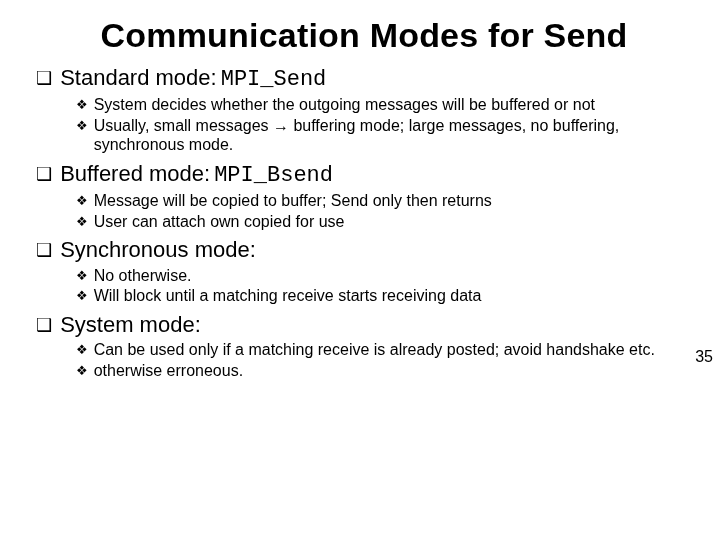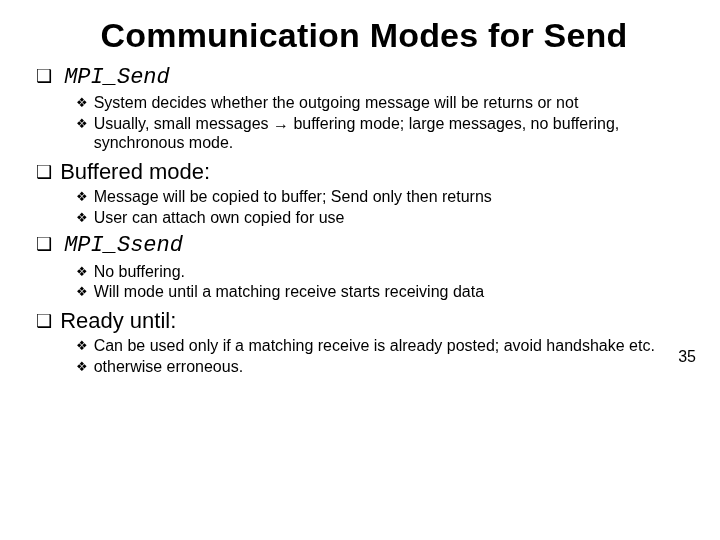--- a/index.html
+++ b/index.html
@@ -38,21 +38,20 @@
     margin-right: 8px;
     position: relative;
     top: -1px;
   }
   .section .label {
   }
   .section .code {
     font-family: "Courier New", Courier, monospace;
     font-size: 22px;
     margin-left: 4px;
-    font-style: italic;
   }
   .sub-list {
     margin: 2px 0 6px 46px;
   }
   .sub-item {
     display: flex;
     align-items: flex-start;
     font-size: 16px;
     line-height: 1.22;
     margin: 1px 0;
@@ -62,80 +61,82 @@
     margin-right: 6px;
     position: relative;
     top: 2px;
     flex: 0 0 auto;
   }
   .sub-item .txt {
     flex: 1 1 auto;
   }
   .page-num {
     position: absolute;
-    right: 24px;
+    right: 7px;
     bottom: 14px;
     font-size: 16px;
   }
 </style>
 </head>
 <body>
 
 <div class="slide">
 
   <div class="title">Communication Modes for Send</div>
 
   <div class="section">
     <span class="q-bullet">❑</span>
+    <span class="label">Standard mode: </span>
     <span class="code">MPI_Send</span>
   </div>
   <div class="sub-list">
     <div class="sub-item">
       <span class="d-bullet">❖</span>
-      <span class="txt">System decides whether the outgoing message will be returns or not</span>
+      <span class="txt">System decides whether the outgoing messages will be buffered or not</span>
     </div>
     <div class="sub-item">
       <span class="d-bullet">❖</span>
       <span class="txt">Usually, small messages → buffering mode; large messages, no buffering, synchronous mode.</span>
     </div>
   </div>
 
   <div class="section">
     <span class="q-bullet">❑</span>
     <span class="label">Buffered mode: </span>
+    <span class="code">MPI_Bsend</span>
   </div>
   <div class="sub-list">
     <div class="sub-item">
       <span class="d-bullet">❖</span>
       <span class="txt">Message will be copied to buffer; Send only then returns</span>
     </div>
     <div class="sub-item">
       <span class="d-bullet">❖</span>
       <span class="txt">User can attach own copied for use</span>
     </div>
   </div>
 
   <div class="section">
     <span class="q-bullet">❑</span>
-    <span class="code">MPI_Ssend</span>
+    <span class="label">Synchronous mode: </span>
   </div>
   <div class="sub-list">
     <div class="sub-item">
       <span class="d-bullet">❖</span>
-      <span class="txt">No buffering.</span>
+      <span class="txt">No otherwise.</span>
     </div>
     <div class="sub-item">
       <span class="d-bullet">❖</span>
-      <span class="txt">Will mode until a matching receive starts receiving data</span>
+      <span class="txt">Will block until a matching receive starts receiving data</span>
     </div>
   </div>
 
   <div class="section">
     <span class="q-bullet">❑</span>
-    <span class="label">Ready until: </span>
+    <span class="label">System mode: </span>
   </div>
   <div class="sub-list">
     <div class="sub-item">
       <span class="d-bullet">❖</span>
       <span class="txt">Can be used only if a matching receive is already posted; avoid handshake etc.</span>
     </div>
     <div class="sub-item">
       <span class="d-bullet">❖</span>
       <span class="txt">otherwise erroneous.</span>
     </div>

